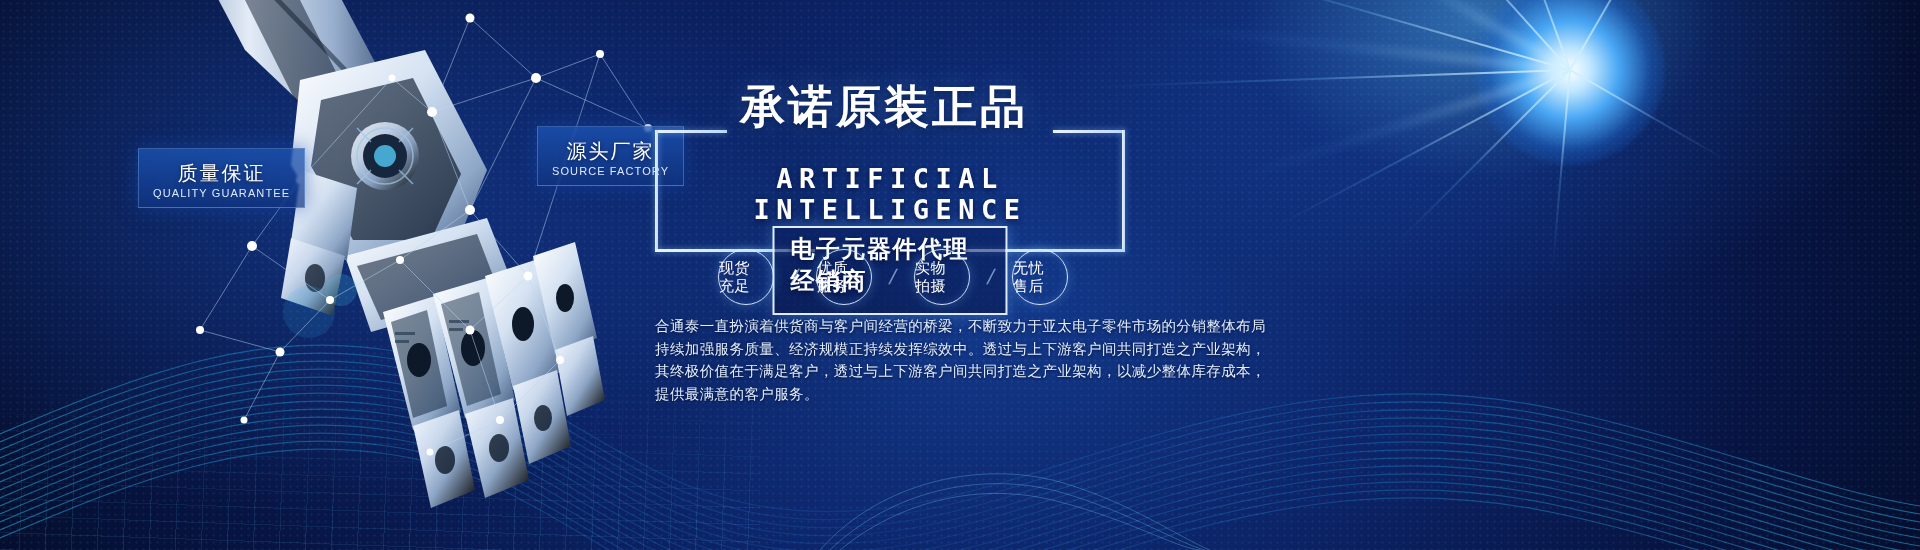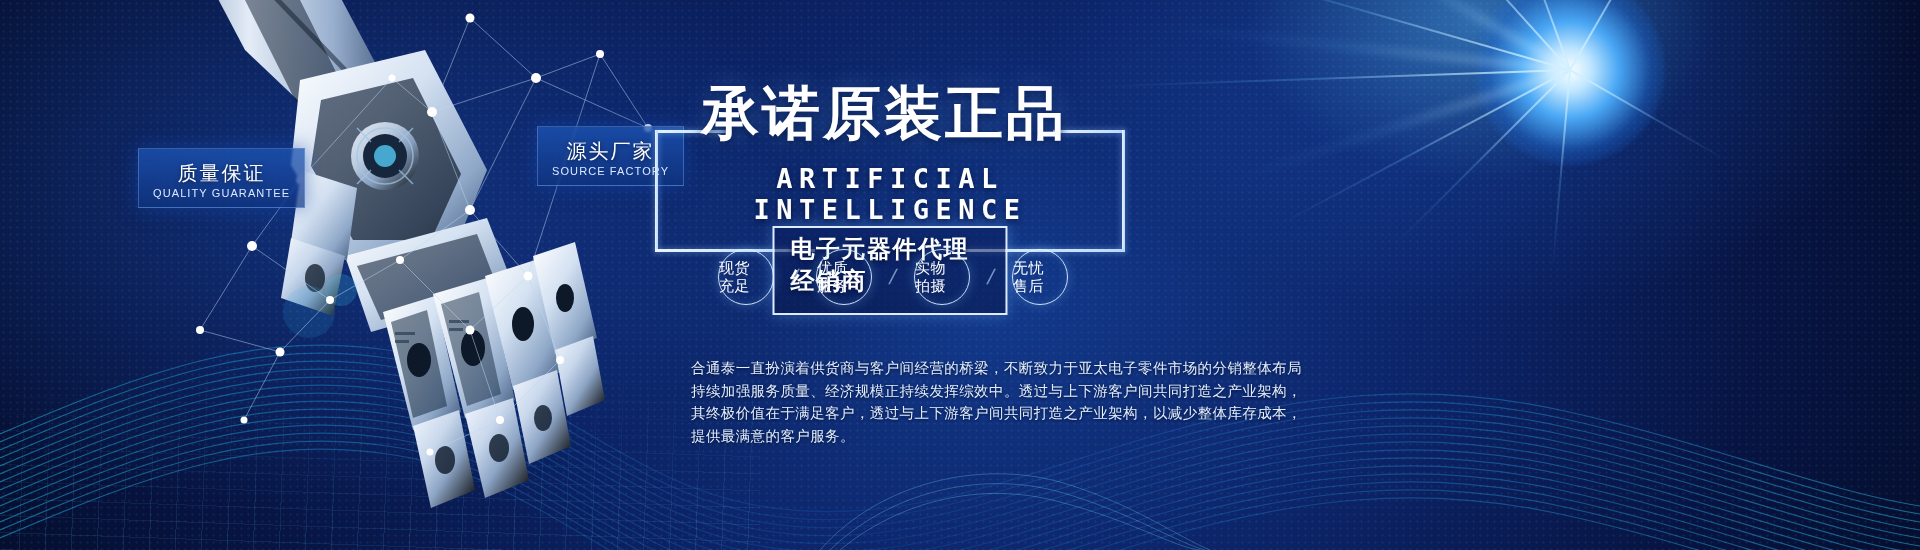--- a/index.html
+++ b/index.html
@@ -76,21 +76,21 @@
   .bracket span { position:absolute; background:linear-gradient(90deg,#eaf4ff,#b9d8ff); box-shadow:0 0 6px rgba(160,210,255,.55); }
   .b-tl-h { left:0; top:52px; width:72px; height:3px; }
   .b-tl-v { left:0; top:52px; width:3px; height:122px; }
   .b-bl-h { left:0; top:171px; width:160px; height:3px; }
   .b-tr-h { right:0; top:52px; width:72px; height:3px; }
   .b-tr-v { right:0; top:52px; width:3px; height:122px; }
   .b-br-h { right:0; top:171px; width:160px; height:3px; }
 
   .headline {
     position:absolute; left:0; right:12px; top:6px; text-align:center;
-    font-size:58px; font-weight:700; color:#ffffff; letter-spacing:3px;
+    font-size:45px; font-weight:700; color:#ffffff; letter-spacing:3px;
     line-height:1;
     text-shadow:0 3px 10px rgba(0,20,70,.85), 0 0 22px rgba(120,190,255,.35);
     font-family:"DejaVu Sans", sans-serif;
   }
   .subline {
     position:absolute; left:0; right:0; top:85px; text-align:center;
     font-size:27px; font-weight:700; color:#ffffff;
     letter-spacing:6.5px;
     font-family:"DejaVu Sans Mono", monospace;
     text-shadow:0 2px 6px rgba(0,15,60,.8);
@@ -114,24 +114,23 @@
     border:1.6px solid rgba(226,240,255,0.92);
     display:flex; flex-direction:column; align-items:flex-start; justify-content:center;
     color:#ffffff; flex:0 0 auto;
     box-shadow:0 0 12px rgba(120,190,255,.30), inset 0 0 10px rgba(100,170,255,.18);
   }
   .badge b { display:block; font-size:15px; font-weight:400; line-height:1.22; letter-spacing:.5px; }
   .sep { flex:0 0 auto; width:42px; text-align:center; color:rgba(190,225,255,.6); font-size:21px; transform:skewX(-14deg); }
 
   
   .para {
-    position:absolute; left:691px; top:315px; width:648px;
+    position:absolute; left:655px; top:315px; width:648px;
     color:#e3f0ff; font-size:14.5px; line-height:22.5px; letter-spacing:.4px;
     text-shadow:0 1px 3px rgba(0,10,45,.85);
-    margin-top:42px;
   }
   .para p { margin:0; white-space:nowrap; }
 </style>
 </head>
 <body>
 
 <div id="banner">
 
   <div class="layer">
 

